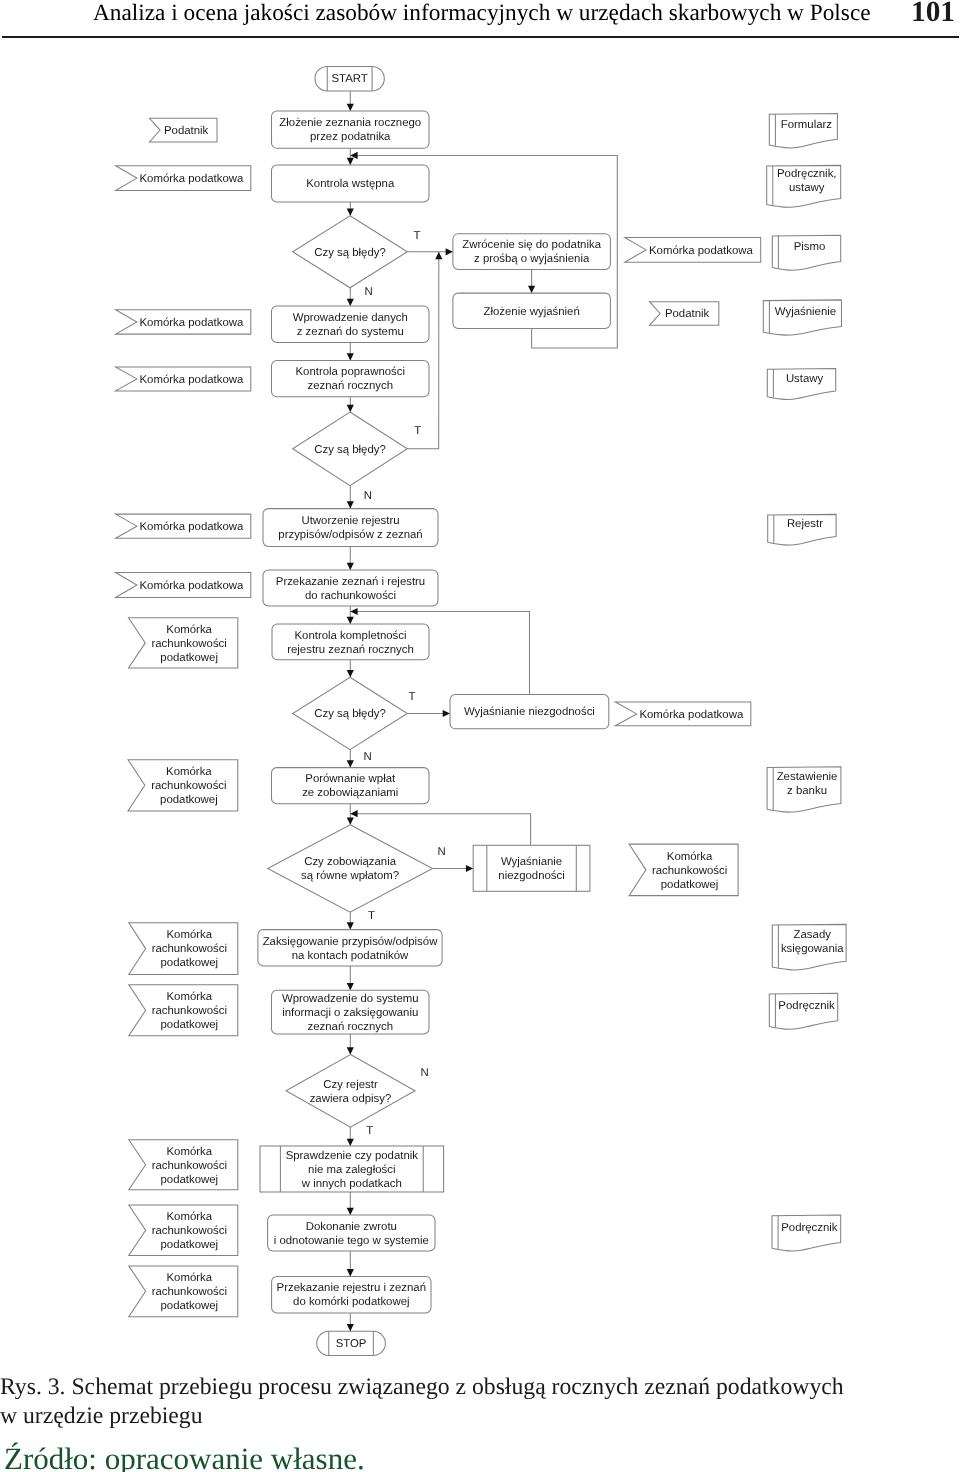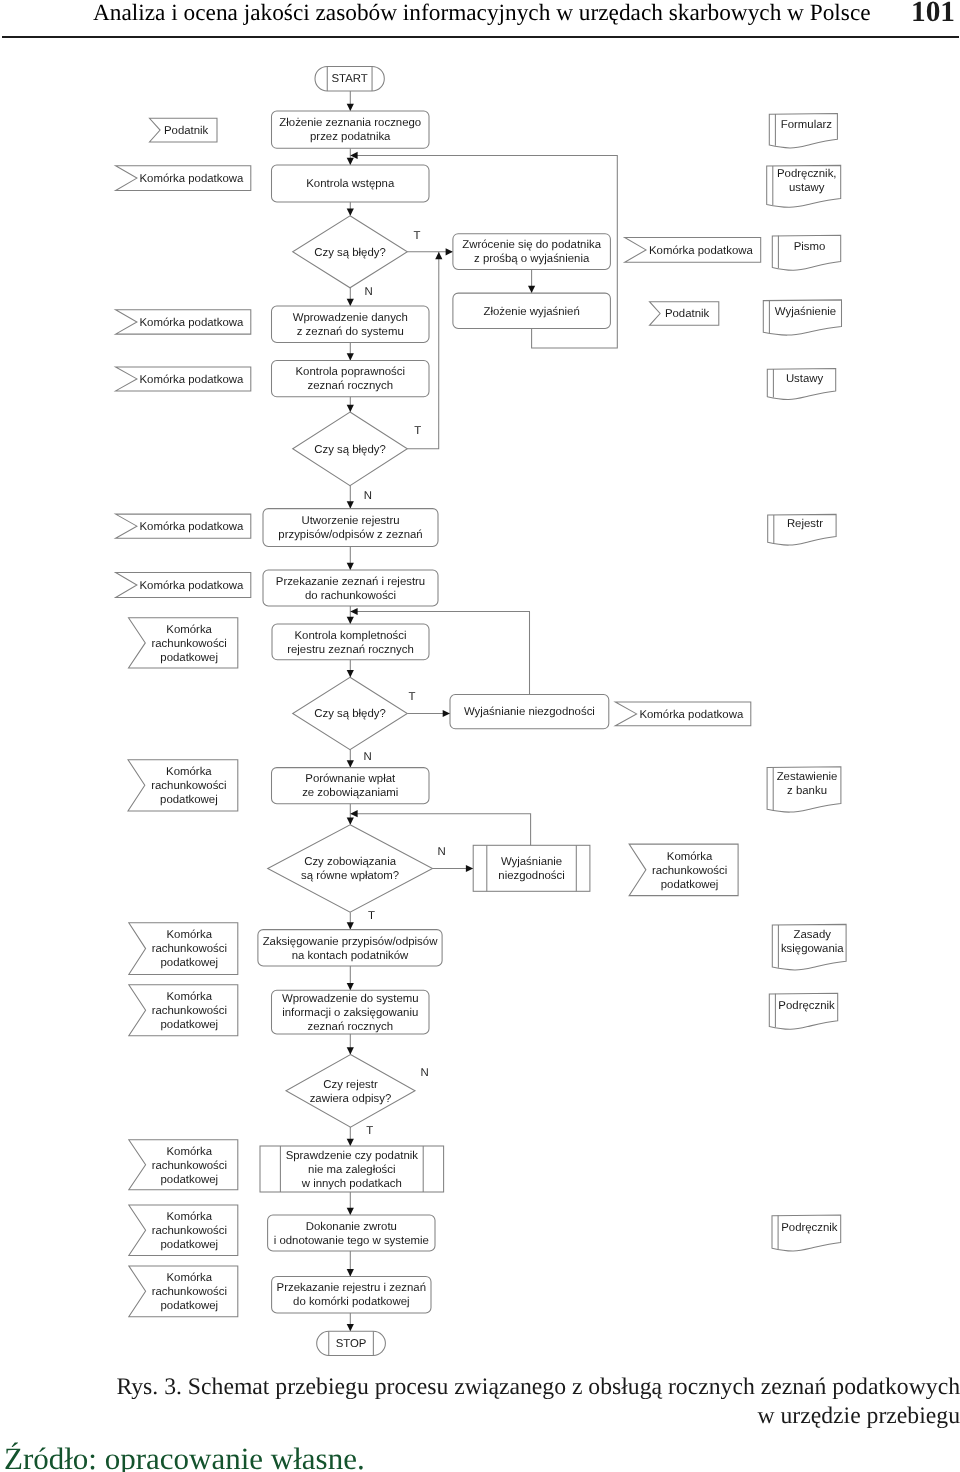--- a/index.html
+++ b/index.html
@@ -7,21 +7,21 @@
   *{-webkit-font-smoothing:antialiased;text-rendering:geometricPrecision;}
   body{width:960px;height:1472px;font-family:"Liberation Sans",sans-serif;overflow:hidden;}
   .page{position:relative;width:960px;height:1472px;background:#fff;}
   .runhead{position:absolute;left:0;top:0;width:960px;height:38px;}
   .runhead .title{position:absolute;left:93px;top:0px;width:778px;
      font-family:Liberation Serif, serif;font-size:23.3px;color:#000000;white-space:nowrap;}
   .runhead .pageno{position:absolute;left:911px;top:-4px;font-family:"Liberation Serif",serif;
      font-size:29.3px;font-weight:bold;color:#1a1a1a;}
   .runhead .rule{position:absolute;left:2px;top:36px;width:957px;height:2.2px;background:#1c1c1c;}
   #fig{position:absolute;left:0;top:0;}
-  .caption{position:absolute;left:0px;top:1373px;width:960px;text-align:right;
+  .caption{position:absolute;left:0px;top:1373px;width:960px;text-align:left;
      font-family:"Liberation Serif",serif;font-size:23.7px;color:#1a1a1a;line-height:28.5px;}
   .source{position:absolute;left:4px;top:1441px;font-family:"Liberation Serif",serif;
      font-size:31px;color:#14532d;}
   svg text{font-family:"Liberation Sans",sans-serif;fill:#1a1a1a;}
 </style>
 </head>
 <body>
 
 <div class="page">
 

